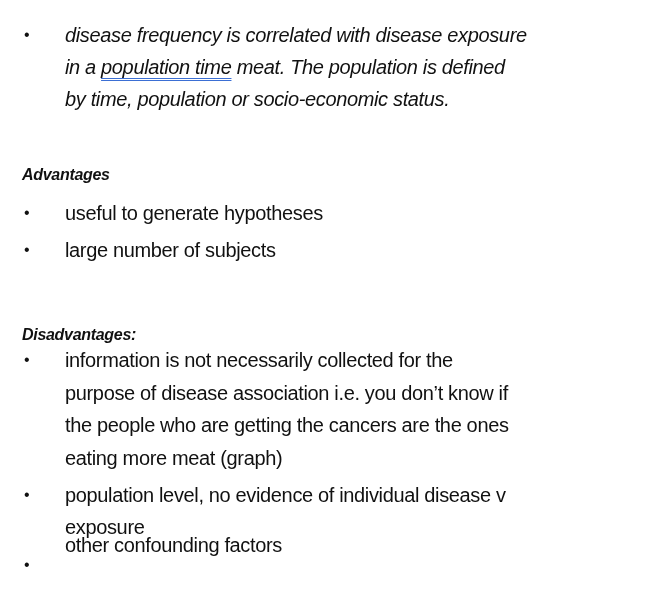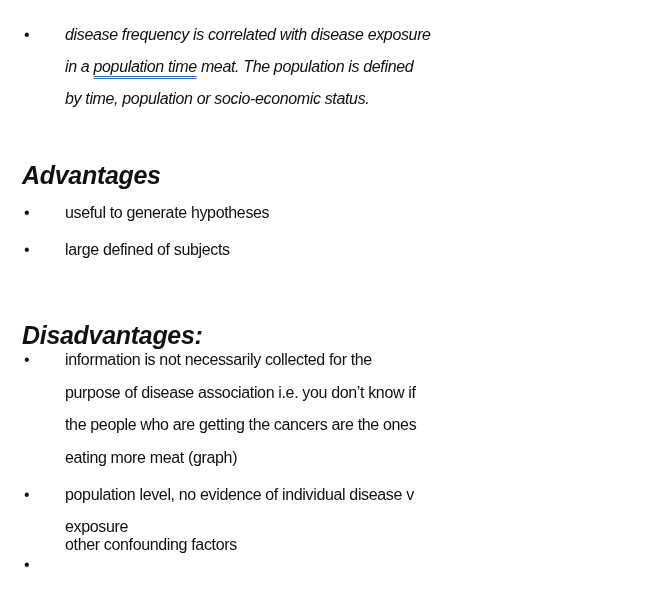--- a/index.html
+++ b/index.html
@@ -1,21 +1,21 @@
 <!DOCTYPE html>
 <html><head>
 <meta charset="utf-8">
 <style>
   html, body { margin:0; padding:0; background:#ffffff; }
   body { width:668px; height:590px; position:relative; overflow:hidden;
          font-family:"Liberation Sans", sans-serif; color:#111111; }
-  .line { position:absolute; left:65px; font-size:16px; line-height:32px; white-space:nowrap; letter-spacing:-0.35px; }
+  .line { position:absolute; left:65px; font-size:20px; line-height:32px; white-space:nowrap; letter-spacing:-0.35px; }
   .it { font-style:italic; }
   .bullet { position:absolute; left:24px; font-size:16px; line-height:32px; }
-  .heading { position:absolute; left:22px; font-size:25px; line-height:32px; font-weight:bold; font-style:italic; letter-spacing:-0.3px; }
+  .heading { position:absolute; left:22px; font-size:16px; line-height:32px; font-weight:bold; font-style:italic; letter-spacing:-0.3px; }
   .gram { text-decoration: underline double #3b6fd4; text-underline-offset:4px; text-decoration-thickness:1px; }
 </style>
 </head>
 <body>
 
 <div>
   <span class="bullet" style="top:19px">•</span>
   <div class="line it" style="top:19px">disease frequency is correlated with disease exposure</div>
   <div class="line it" style="top:51px">
     <span>in a </span><span class="gram">population time</span><span> meat.  The population is defined</span>
@@ -25,21 +25,21 @@
 
 <div class="heading" style="top:159px">Advantages</div>
 
 <div>
   <div>
     <span class="bullet" style="top:197px">•</span>
     <div class="line" style="top:197px">useful to generate hypotheses</div>
   </div>
   <div>
     <span class="bullet" style="top:234px">•</span>
-    <div class="line" style="top:234px">large defined of subjects</div>
+    <div class="line" style="top:234px">large number of subjects</div>
   </div>
 </div>
 
 <div class="heading" style="top:319px">Disadvantages:</div>
 
 <div>
   <div>
     <span class="bullet" style="top:344px">•</span>
     <div class="line" style="top:344px">information is not necessarily collected for the</div>
     <div class="line" style="top:377px">purpose of disease association i.e. you don’t know if</div>

